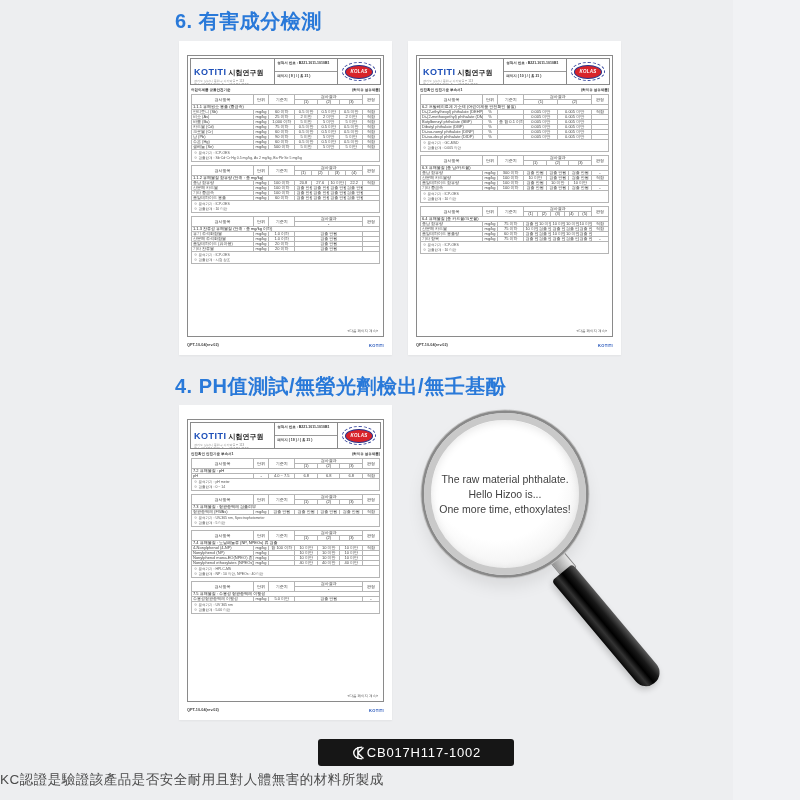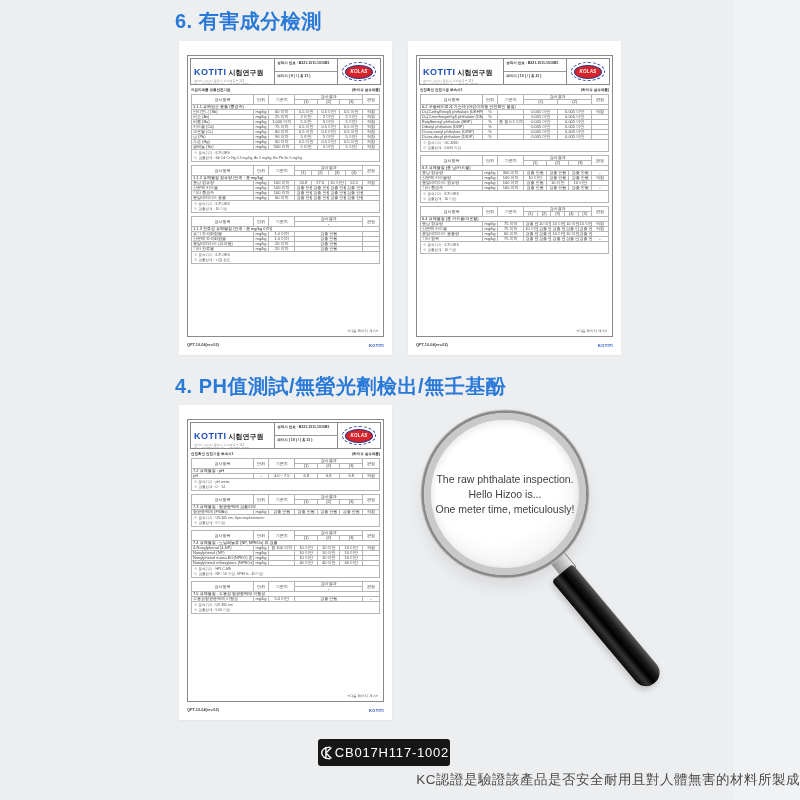--- a/index.html
+++ b/index.html
@@ -89,28 +89,28 @@
     box-shadow: 0 0 0 2.5px #898989, 0 0 0 3.5px #c2c2c2, 0 10px 18px rgba(0,0,0,0.10), inset 0 2px 8px rgba(0,0,0,0.10);
   }
   .lens-text {
     position: absolute; left: 50%; top: 50%; transform: translate(-50%, -50%);
     width: 142px; text-align: center; color: #3f3f3f;
     font-size: 10.5px; line-height: 15px; font-weight: 500; white-space: nowrap;
   }
 
   
   .kc-badge {
-    position: absolute; left: 318px; top: 739px; width: 132px; height: 27px;
+    position: absolute; left: 318px; top: 739px; width: 196px; height: 27px;
     background: var(--badge-bg, #161616); border-radius: 3px;
     display: flex; align-items: center; justify-content: center; 
   }
   .kc-badge .code { color: #fff; font-size: 13px; font-weight: 500; letter-spacing: 0.8px; }
   .kc-mark { width: 16px; height: 16px; display: block; }
   .kc-caption {
-    position: absolute; left: 0; top: 771px; width: 800px; text-align: right;
+    position: absolute; left: 0; top: 771px; width: 800px; text-align: left;
     color: var(--caption-text, #4a4a4a); font-size: 13.5px; font-weight: 500; letter-spacing: 0.5px;
   }
 </style>
 </head>
 <body>
 
 <div class="bg-strip"></div>
 
 <h2 id="title-2" class="section-title">6. 有害成分檢測</h2>
 <h2 id="title-3" class="section-title">4. PH值測試/無螢光劑檢出/無壬基酚</h2>
@@ -894,23 +894,23 @@
     <span class="docno">QPT-10-04(rev.02)</span>
     <span class="fbrand">KOTITI</span>
   </div>
 </div>
 
 <div class="magnifier">
   <div class="ferrule"></div>
   <div class="handle"></div>
   <div class="lens">
     <div class="lens-text">
-      <div>The raw phthalate inspection.</div>
+      <div>The raw material phthalate.</div>
       <div>Hello Hizoo is...</div>
-      <div>One meter time, meticulously!</div>
+      <div>One more time, ethoxylates!</div>
     </div>
   </div>
 </div>
 
 <div class="kc-badge">
   <svg class="kc-mark" viewBox="0 0 20 20" aria-hidden="true">
     <path d="M14 2.6 C6.5 2.6 3.4 6.6 3.4 10 C3.4 13.4 6.5 17.4 14 17.4" fill="none" stroke="#ffffff" stroke-width="1.7"></path>
     <path d="M8.6 2.6 L8.6 17.4 M8.6 10 L15.6 3.2 M8.6 10 L15.6 16.8" fill="none" stroke="#ffffff" stroke-width="1.7"></path>
   </svg>
   <span class="code">CB017H117-1002</span>

